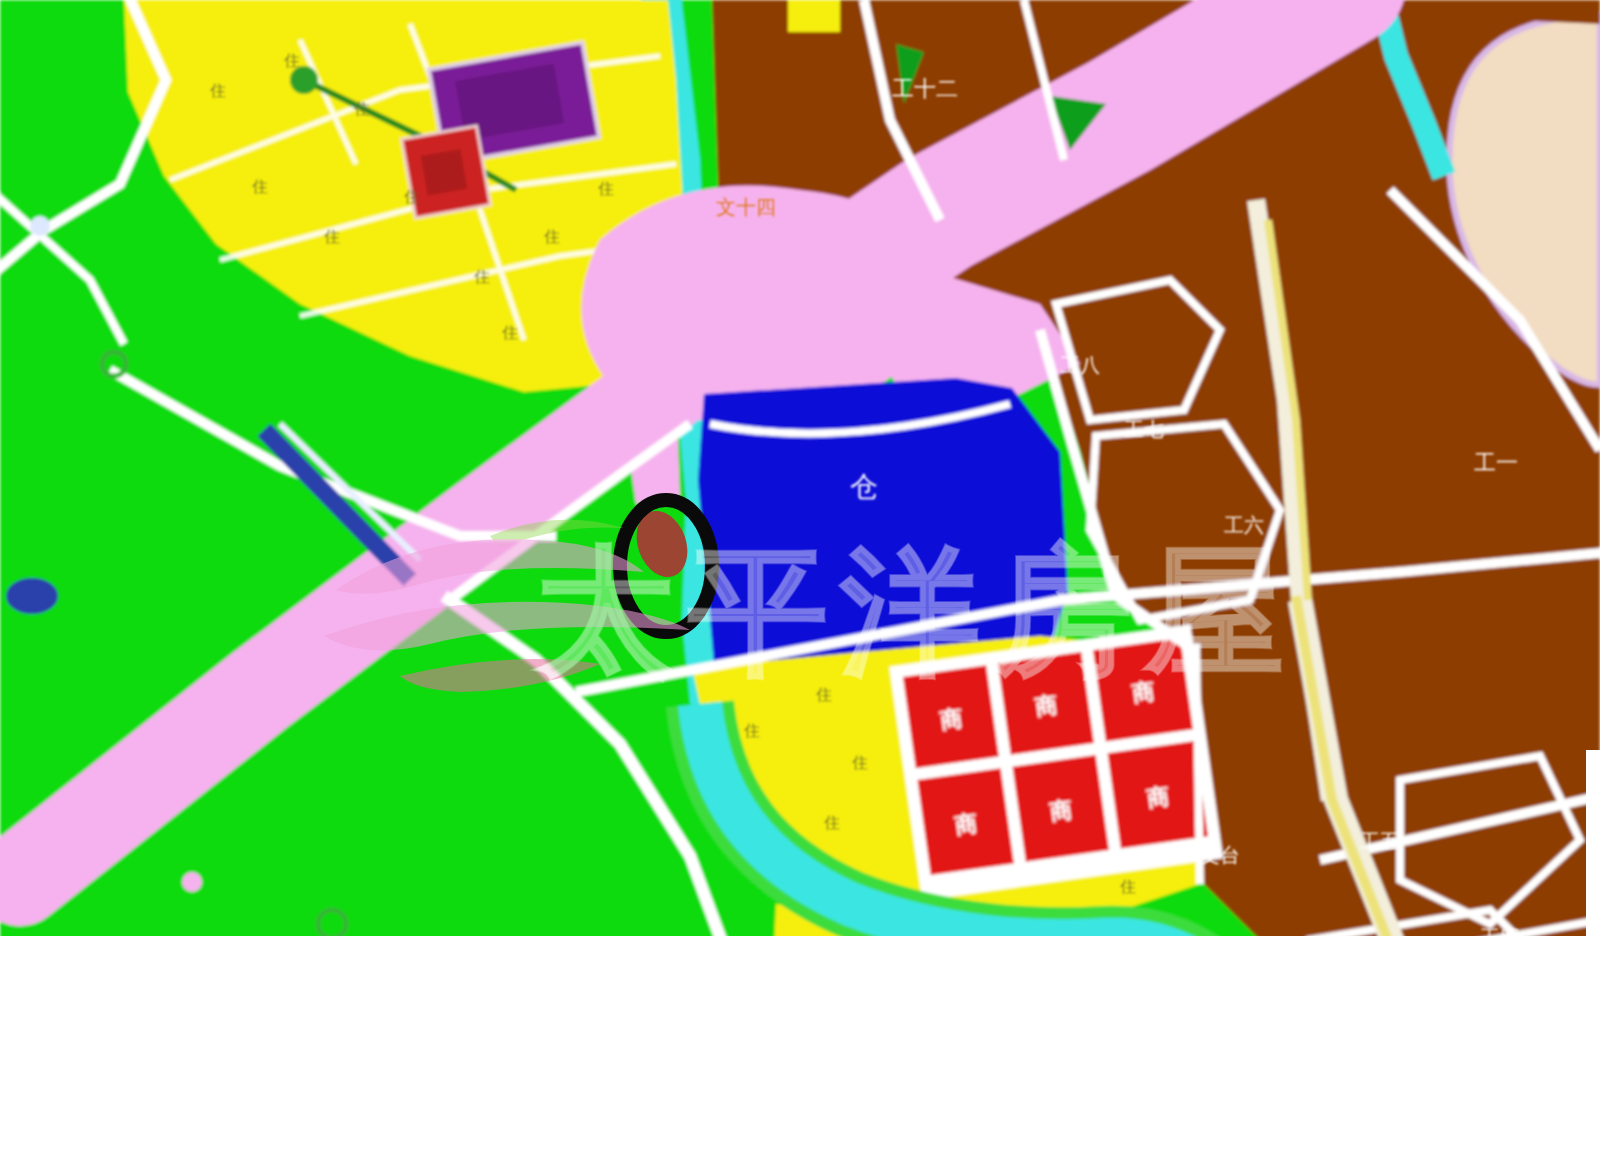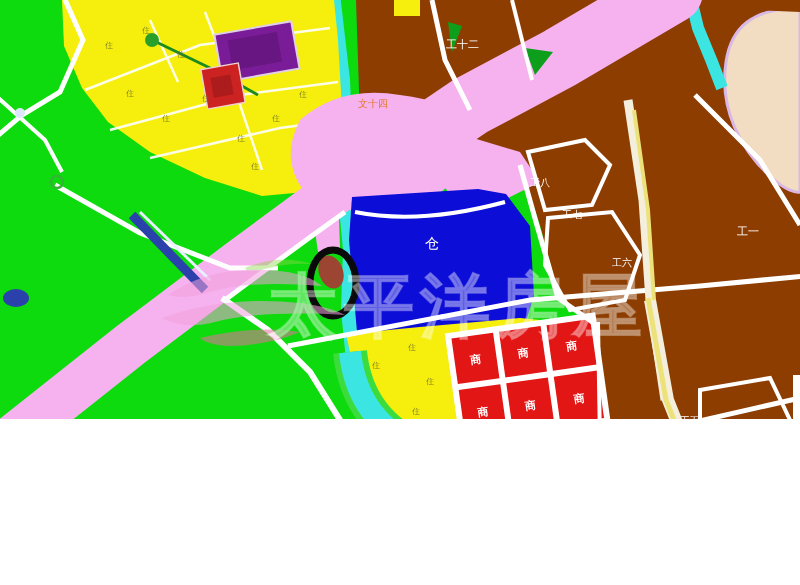--- a/index.html
+++ b/index.html
@@ -1,16 +1,16 @@
 <!DOCTYPE html>
 <html><head>
 <meta charset="utf-8">
 <style>
   html,body{margin:0;padding:0;background:#ffffff;}
-  .stage{position:relative;width:800px;height:419px;overflow:hidden;background:#ffffff;
+  .stage{position:relative;width:800px;height:468px;overflow:hidden;background:#ffffff;
          font-family:"DejaVu Sans",sans-serif;}
   svg{display:block;}
   text{font-family:"DejaVu Sans",sans-serif;}
 </style>
 </head>
 <body>
 
 <div class="stage">
 <svg width="800" height="585" viewBox="0 0 800 585">
   <defs>

